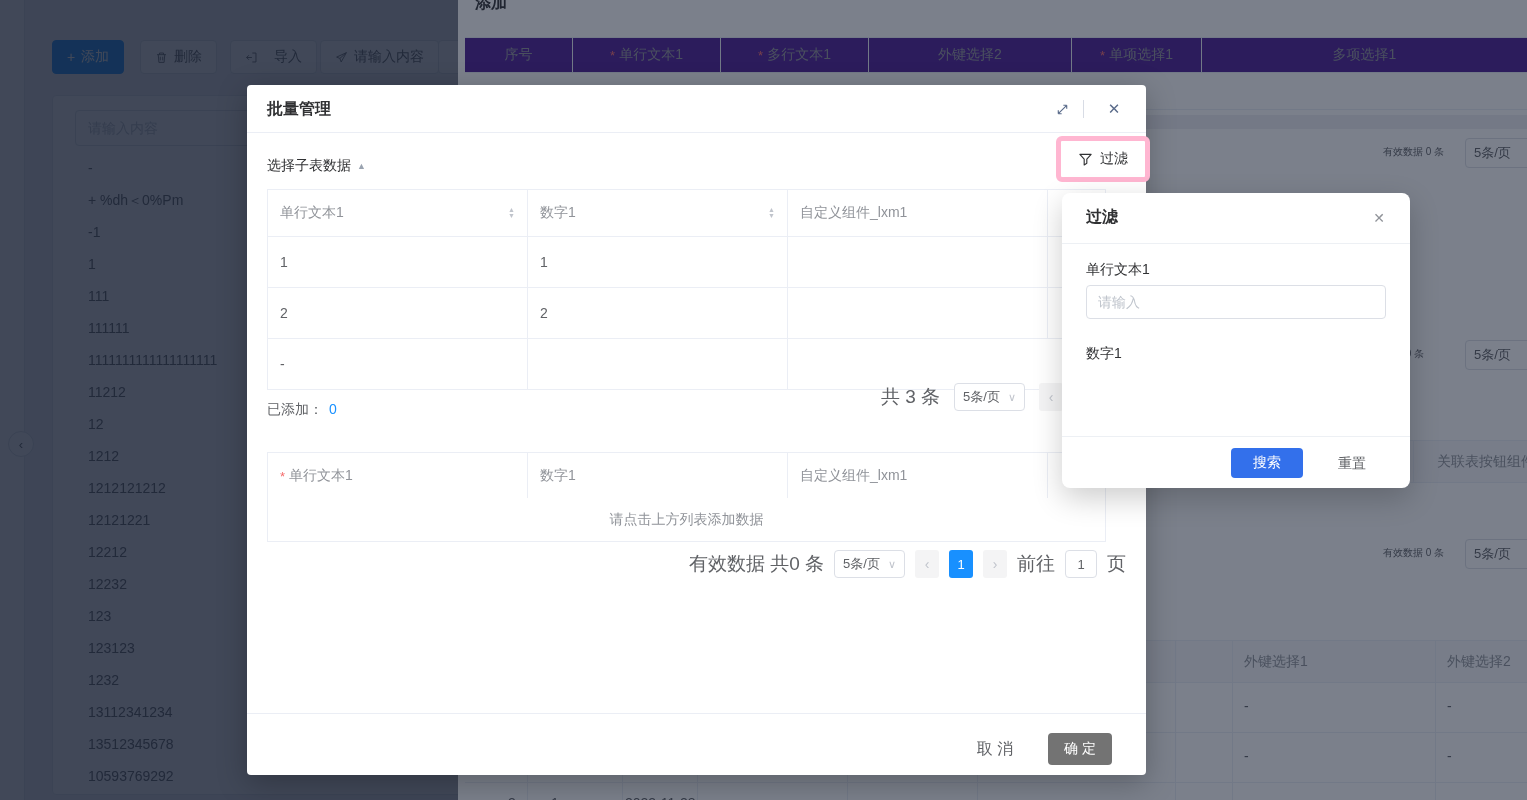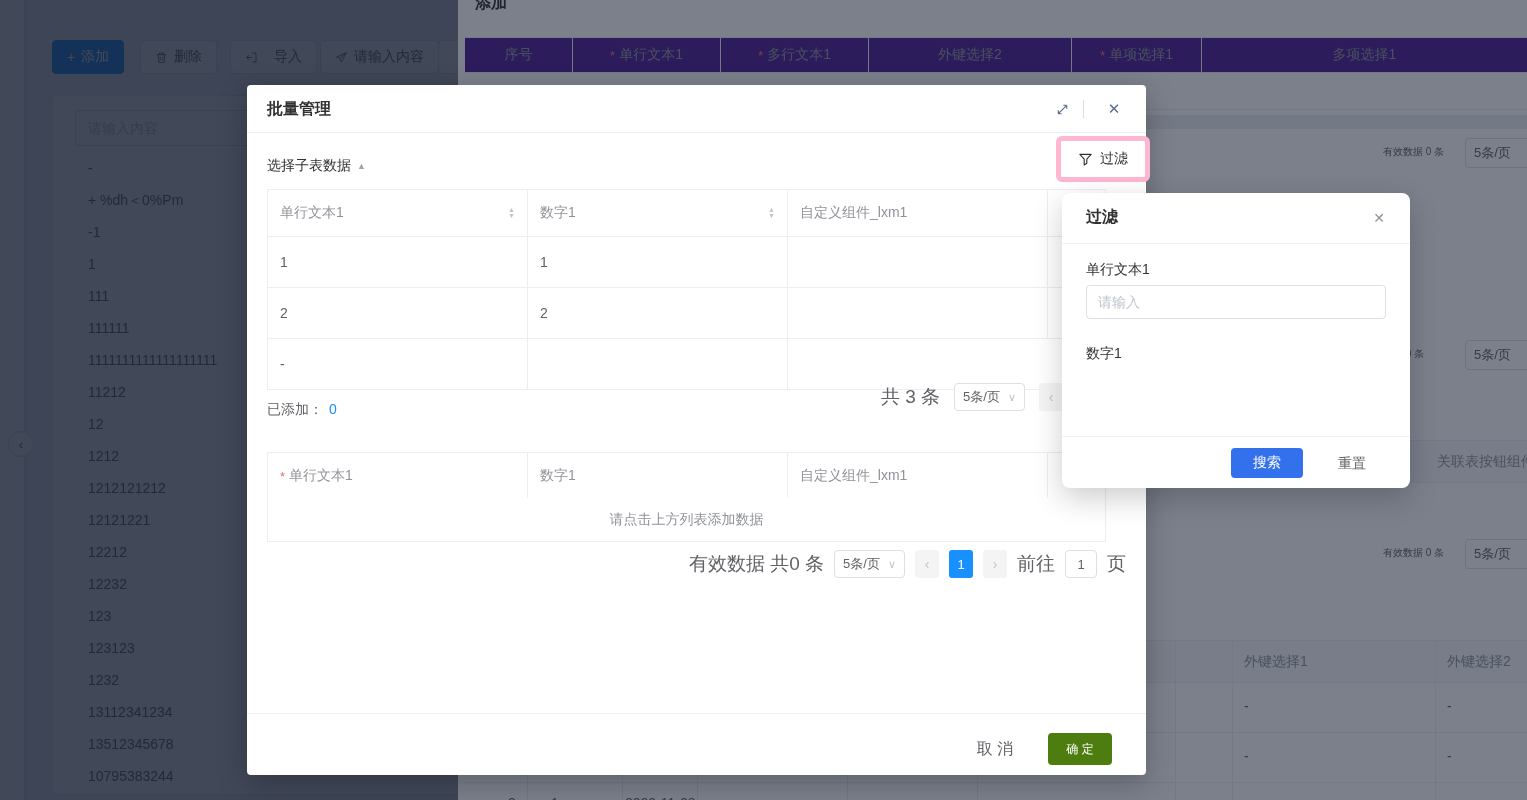--- a/index.html
+++ b/index.html
@@ -60,21 +60,21 @@
   .mid-pg{position:absolute;left:430px;top:298px;width:386px;display:flex;align-items:center;justify-content:flex-end;gap:14px;}
   .pg-total{font-size:19px;color:#606266;white-space:nowrap;}
   .sel{height:28px;border:1px solid #dcdfe6;border-radius:4px;background:#fff;display:flex;align-items:center;gap:8px;padding:0 8px;font-size:13px;color:#606266;white-space:nowrap;}
   .sel .arrow{color:#c0c4cc;font-size:11px;}
   .pg-btn{width:24px;height:28px;border-radius:3px;background:#f4f4f5;color:#c0c4cc;display:flex;align-items:center;justify-content:center;font-size:14px;}
   .pg-btn.page{background:#1890ff;color:#fff;font-size:13px;}
   .bot-pg{position:absolute;left:400px;top:465px;width:479px;display:flex;align-items:center;justify-content:flex-end;gap:10px;}
   .goto-input{width:32px;height:28px;border:1px solid #dcdfe6;border-radius:4px;text-align:center;font-size:13px;color:#606266;outline:none;}
   .m-footer{position:absolute;left:0;top:628px;width:100%;height:62px;border-top:1px solid #ebeef5;}
   .btn-text{position:absolute;left:715px;top:648px;width:66px;height:32px;display:flex;align-items:center;justify-content:center;color:#606266;font-size:16px;white-space:nowrap;}
-  .btn-primary{position:absolute;left:801px;top:648px;width:64px;height:32px;display:flex;align-items:center;justify-content:center;background:#4d7c0f;color:#fff;font-size:12px;border-radius:4px;white-space:nowrap;}
+  .btn-primary{position:absolute;left:801px;top:648px;width:64px;height:32px;display:flex;align-items:center;justify-content:center;background:#737373;color:#fff;font-size:14px;border-radius:4px;white-space:nowrap;}
   
   .popover{position:absolute;left:1062px;top:193px;width:348px;height:295px;background:#fff;border-radius:8px;box-shadow:0 10px 30px rgba(0,0,0,.2);}
   .p-title{position:absolute;left:24px;top:14px;font-size:16px;font-weight:600;color:#303133;}
   .p-close{position:absolute;right:22px;top:16px;color:#909399;font-size:14px;width:18px;height:18px;display:flex;align-items:center;justify-content:center;}
   .p-div1{position:absolute;left:0;top:50px;width:100%;border-top:1px solid #edf0f4;}
   .p-label{position:absolute;left:24px;font-size:14px;color:#303133;}
   .p-input{position:absolute;left:24px;width:300px;height:34px;border:1px solid #dcdfe6;border-radius:4px;padding:0 11px;font-size:14px;color:#303133;outline:none;background:#fff;}
   .p-input::placeholder{color:#bfc4cc;}
   .p-div2{position:absolute;left:0;top:243px;width:100%;border-top:1px solid #edf0f4;}
   .p-search{position:absolute;left:169px;top:255px;width:72px;height:30px;background:#3370eb;color:#fff;border-radius:4px;display:flex;align-items:center;justify-content:center;font-size:14px;}
@@ -142,21 +142,21 @@
     <div class="item">1212</div>
     <div class="item">1212121212</div>
     <div class="item">12121221</div>
     <div class="item">12212</div>
     <div class="item">12232</div>
     <div class="item">123</div>
     <div class="item">123123</div>
     <div class="item">1232</div>
     <div class="item">13112341234</div>
     <div class="item">13512345678</div>
-    <div class="item">10795383244</div>
+    <div class="item">10593769292</div>
   </div>
 
   <div class="mask"></div>
 
   <div class="add-dialog">
     <div class="ad-title">添加</div>
 
     <div class="ad-thead">
       <div class="hc" style="width:107px;border-left:none;">
           <span>序号</span>

